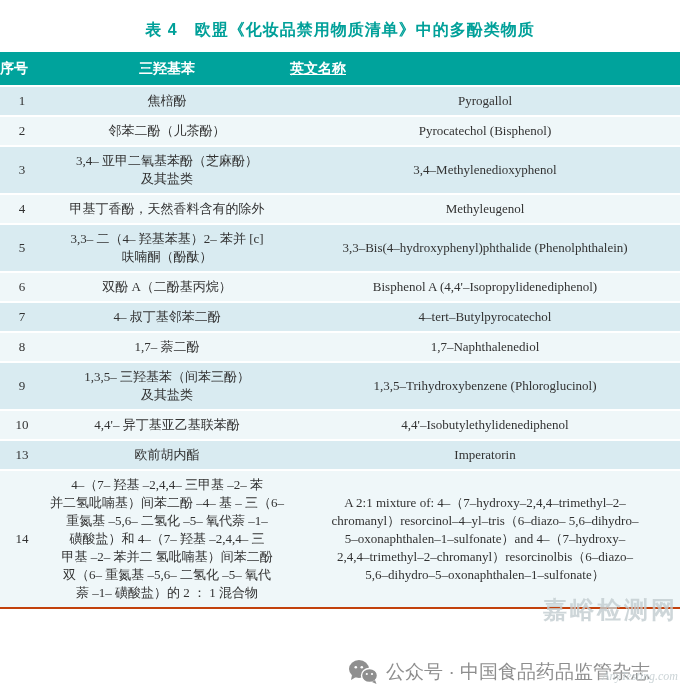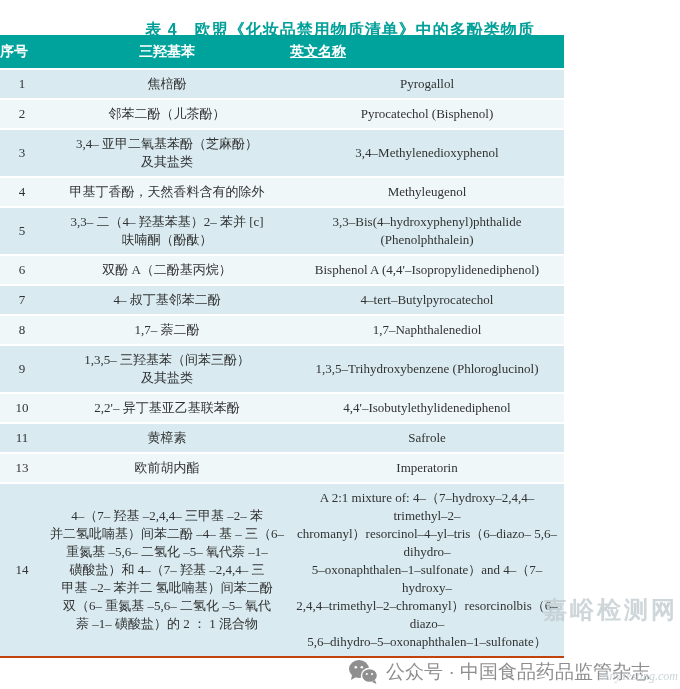--- a/index.html
+++ b/index.html
@@ -6,30 +6,30 @@
   html, body { margin: 0; padding: 0; }
   body {
     width: 680px; height: 689px;
     background: #ffffff;
     position: relative;
     overflow: hidden;
     font-family: "Liberation Serif", "DejaVu Serif", serif;
   }
   .title {
     padding-top: 20px;
-    height: 35px;
+    height: 52px;
     text-align: center;
     color: #00a099;
     font-weight: bold;
     font-size: 16px;
     font-family: "Liberation Sans", "DejaVu Sans", sans-serif;
     letter-spacing: 1px;
   }
   table.subst {
-    width: 564px;
+    width: 680px;
     border-collapse: collapse;
     table-layout: fixed;
   }
   table.subst thead th {
     background: #00a39c;
     color: #ffffff;
     font-family: "Liberation Sans", "DejaVu Sans", sans-serif;
     font-size: 14px;
     font-weight: bold;
     height: 34px;
@@ -151,27 +151,22 @@
         <td class="col-en">1,7–Naphthalenediol</td>
       </tr>
       <tr>
         <td class="col-no">9</td>
         <td class="col-cn">1,3,5– 三羟基苯（间苯三酚）
 及其盐类</td>
         <td class="col-en">1,3,5–Trihydroxybenzene (Phloroglucinol)</td>
       </tr>
       <tr>
         <td class="col-no">10</td>
-        <td class="col-cn">2,2'– 异丁基亚乙基联苯酚</td>
+        <td class="col-cn">4,4'– 异丁基亚乙基联苯酚</td>
         <td class="col-en">4,4'–Isobutylethylidenediphenol</td>
-      </tr>
-      <tr>
-        <td class="col-no">11</td>
-        <td class="col-cn">黄樟素</td>
-        <td class="col-en">Safrole</td>
       </tr>
       <tr>
         <td class="col-no">13</td>
         <td class="col-cn">欧前胡内酯</td>
         <td class="col-en">Imperatorin</td>
       </tr>
       <tr>
         <td class="col-no">14</td>
         <td class="col-cn">4–（7– 羟基 –2,4,4– 三甲基 –2– 苯
 并二氢吡喃基）间苯二酚 –4– 基 – 三（6–

